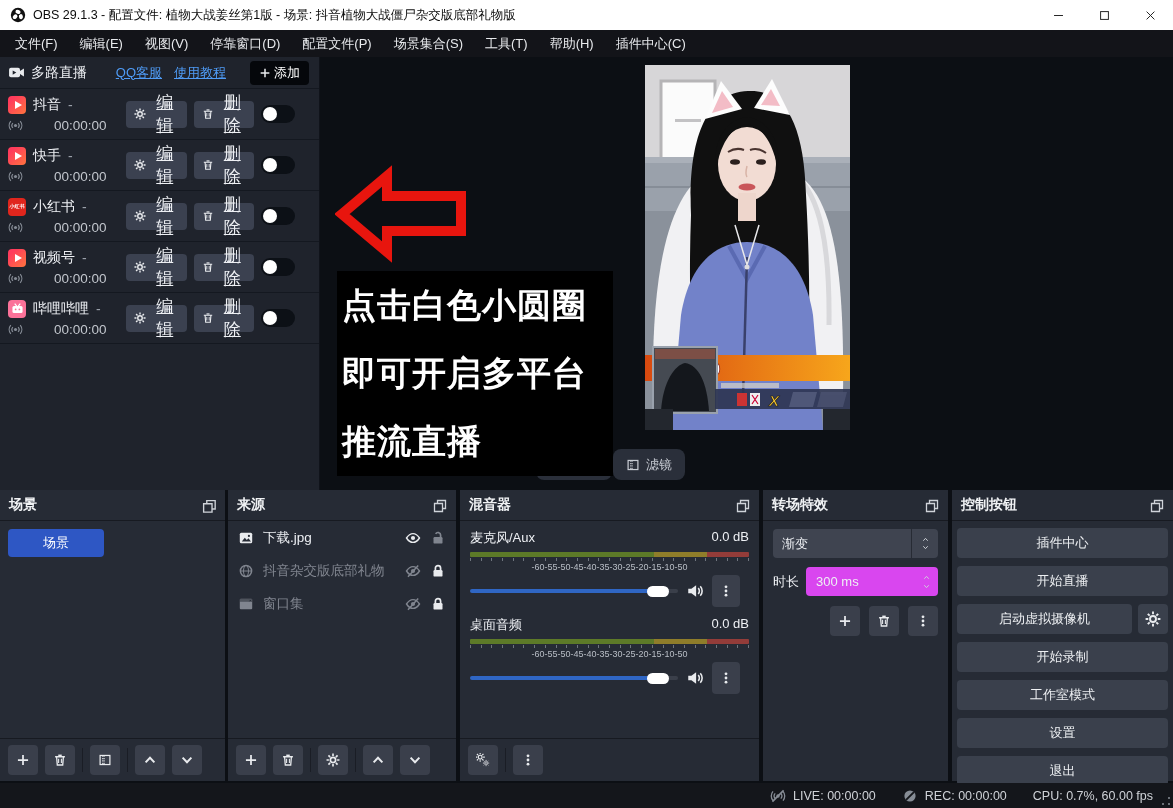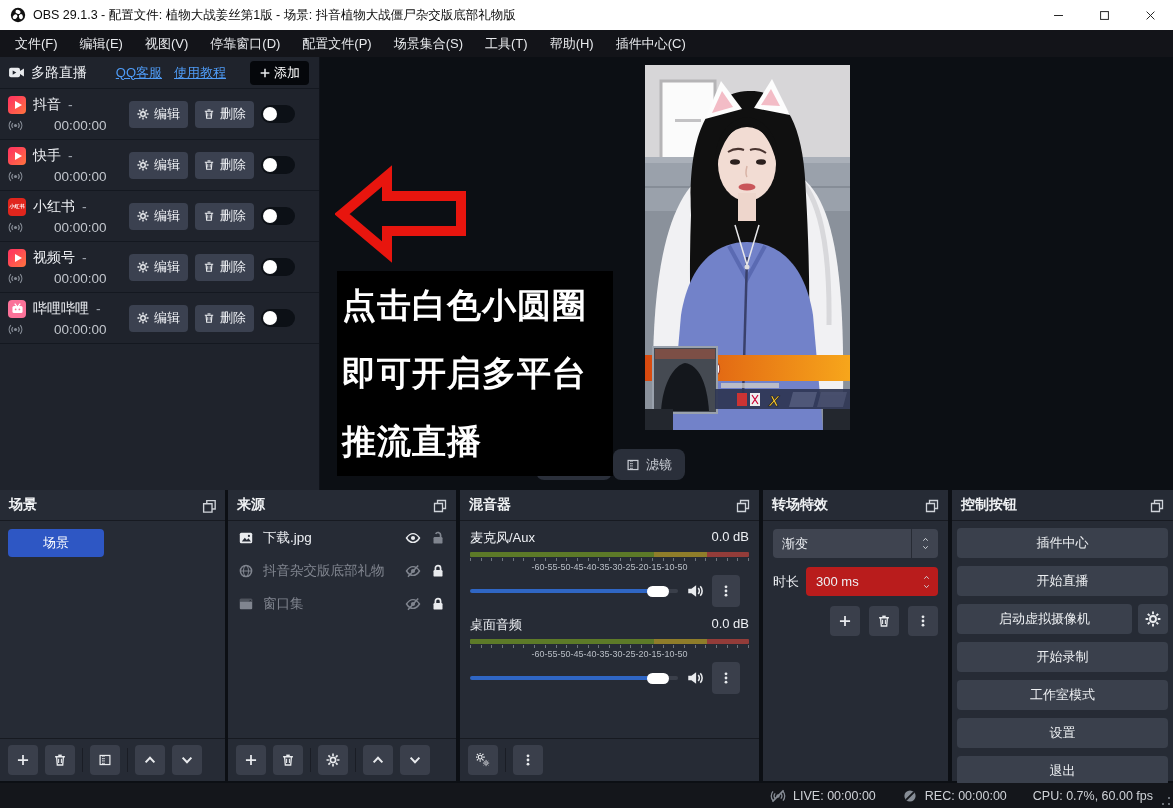--- a/index.html
+++ b/index.html
@@ -29,21 +29,21 @@
   .ms-add{margin-left:24px;margin-right:2px;background:#05070b;color:#fff;border-radius:4px;height:24px;padding:0 9px;display:flex;align-items:center;gap:3px;font-size:13px;}
   .ms-add .ic{width:12px;height:12px;}
   .ms-row{height:51px;border-bottom:1px solid #141820;display:flex;align-items:center;padding:0 24px 0 8px;box-sizing:border-box;}
   .ms-left{display:flex;flex-direction:column;gap:4px;min-width:118px;}
   .ms-line1,.ms-line2{display:flex;align-items:center;gap:7px;}
   .ms-name{font-size:14px;color:#eef0f4;white-space:nowrap;}
   .ms-dash{font-size:14px;color:#9aa0aa;}
   .ms-time{font-size:13.5px;color:#c2c6cd;margin-left:24px;}
   .ic-ant{width:15px;height:15px;color:#858b95;}
   .ms-right{margin-left:auto;display:flex;align-items:center;gap:7px;}
-  .btn-sm{height:27px;padding:0 8px;background:#3b4150;border-radius:4px;color:#eef0f4;font-size:13px;display:flex;align-items:center;gap:5px;}
+  .btn-sm{height:27px;padding:0 8px;background:#3b4150;border-radius:4px;color:#eef0f4;font-size:17px;display:flex;align-items:center;gap:5px;text-decoration:underline;}
   .btn-sm .ic{width:12px;height:12px;}
   .toggle{width:34px;height:18px;border-radius:9px;background:#0c1016;display:inline-block;position:relative;cursor:pointer;flex:none;}
   .toggle .knob{position:absolute;left:2px;top:2px;width:14px;height:14px;border-radius:50%;background:#fff;}
   .pi{width:18px;height:18px;border-radius:4px;display:flex;align-items:center;justify-content:center;flex:none;overflow:hidden;}
   .pi-grad{background:linear-gradient(135deg,#ff3b5c 20%,#ff7040 95%);}
   .pi-play{width:0;height:0;border-left:7px solid #fff;border-top:4.5px solid transparent;border-bottom:4.5px solid transparent;margin-left:2px;}
   .pi-xhs{background:#e0261d;color:#fff;font-size:5px;font-weight:bold;line-height:1;}
   .pi-bili{background:#fb7299;}
 
   
@@ -84,21 +84,21 @@
   .vknob{position:absolute;left:85%;top:-3.5px;width:22px;height:11px;border-radius:5.5px;background:#fff;}
   .ic-spk{width:18px;height:18px;}
   .mix-dots{width:28px;height:32px;}
 
   .combo{margin:8px 10px 0;height:29px;background:#3f4450;border-radius:4px;display:flex;align-items:center;font-size:13px;color:#eef0f4;cursor:pointer;}
   .combo-txt{padding:0 9px;flex:1;}
   .combo-arr{width:26px;height:100%;border-left:1px solid #272b34;display:flex;flex-direction:column;align-items:center;justify-content:center;gap:1px;}
   .combo-arr .ic{width:9px;height:7px;color:#cfd3d9;}
   .dur-row{display:flex;align-items:center;margin:9px 10px 0;gap:7px;}
   .dur-label{font-size:13px;color:#eef0f4;flex:none;}
-  .spin{flex:1;height:29px;background:#b91c1c;border-radius:4px;display:flex;align-items:center;font-size:13px;color:#eef0f4;}
+  .spin{flex:1;height:29px;background:#d946ef;border-radius:4px;display:flex;align-items:center;font-size:13px;color:#eef0f4;}
   .spin-txt{padding:0 10px;flex:1;}
   .spin-arr{width:24px;display:flex;flex-direction:column;align-items:center;gap:2px;}
   .spin-arr .ic{width:9px;height:7px;color:#cfd3d9;}
   .tr-btns{display:flex;justify-content:flex-end;gap:9px;margin:10px 10px 0;}
 
   .ctl-col{display:flex;flex-direction:column;gap:8px;padding:7px 5px;}
   .ctl-btn{height:30px;background:#3a404c;border-radius:4px;color:#eef0f3;font-size:13px;display:flex;align-items:center;justify-content:center;}
   .ctl-row{display:flex;gap:6px;}
   .ctl-row .ctl-btn{flex:1;}
   .ctl-gear{width:30px;height:30px;background:#3a404c;border-radius:4px;display:flex;align-items:center;justify-content:center;flex:none;}

